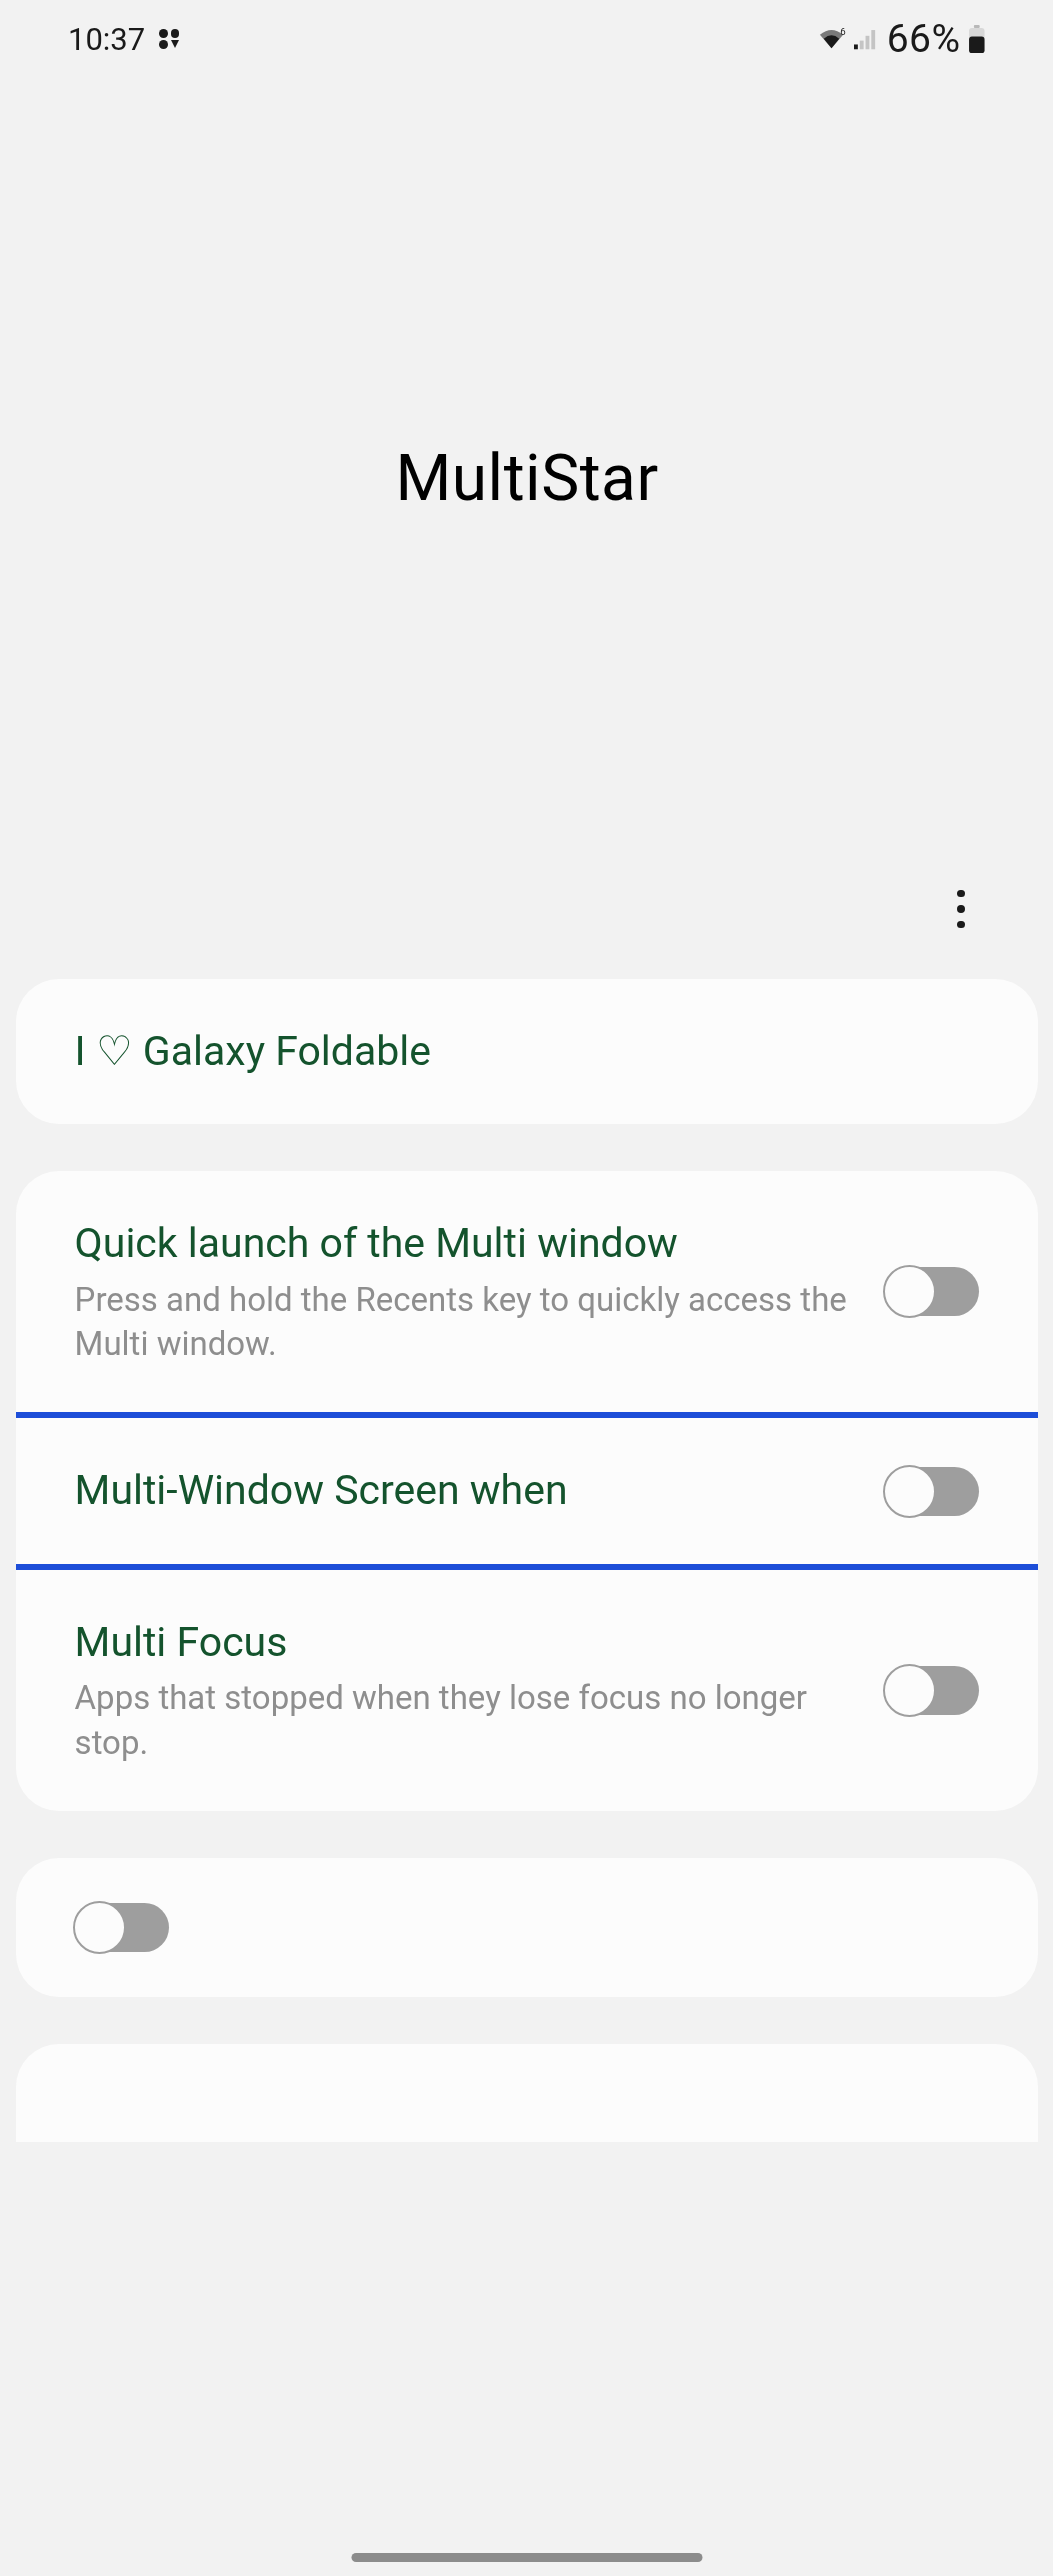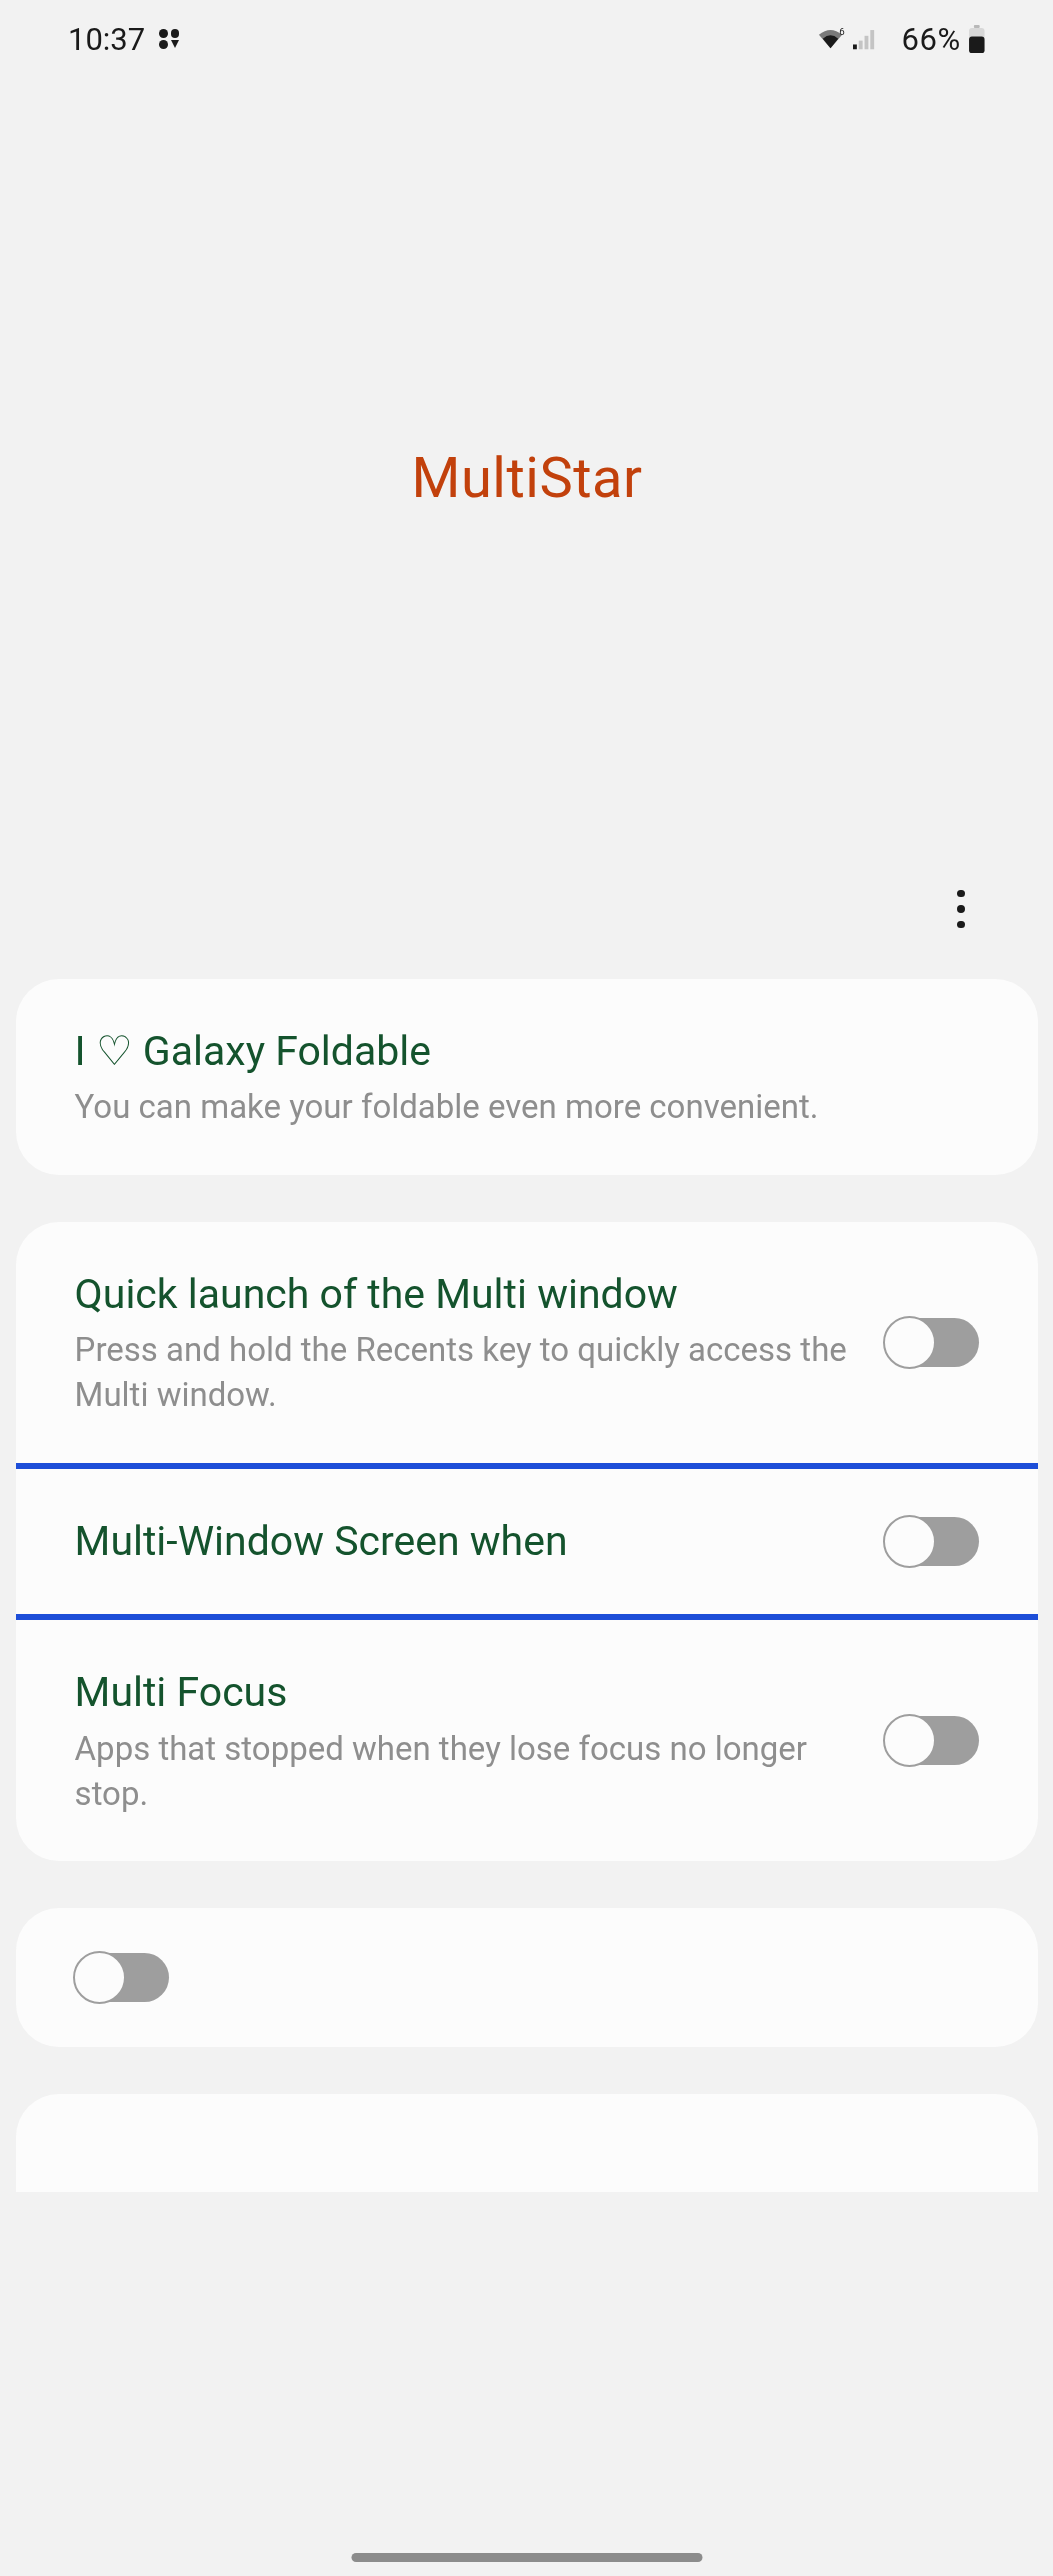--- a/index.html
+++ b/index.html
@@ -47,32 +47,32 @@
   .status-dots span:nth-child(4) {
     width: 0; height: 0; border-radius: 0;
     border-left: 4.9px solid transparent;
     border-right: 4.9px solid transparent;
     border-top: 8.8px solid #1a1a1a;
     background: none;
     margin-top: 0;
   }
 
   .wifi-icon svg, .signal-icon svg, .battery-icon svg { display: block; }
-  .battery-text { font-size: 31px; color: #1a1a1a; letter-spacing: 0.5px; margin-left: 16px; }
+  .battery-text { font-size: 39px; color: #1a1a1a; letter-spacing: 0.5px; }
 
   .hero {
     height: 800px;
     display: flex;
     align-items: center;
     justify-content: center;
   }
   .hero-title {
-    font-size: 56px;
-    font-weight: 400;
-    color: #c2410c;
+    font-size: 64px;
+    font-weight: 400;
+    color: #000000;
     letter-spacing: 0.5px;
   }
 
   .overflow-row {
     display: flex;
     justify-content: flex-end;
     padding: 0 62px 39px 0;
   }
   .overflow-btn {
     width: 62px; height: 62px;
@@ -226,21 +226,20 @@
     </div>
   </div>
 </div>
 
 <div class="content">
 
   <div class="card">
     <div class="row">
       <div class="row-text">
         <div class="row-title">I ♡ Galaxy Foldable</div>
-        <div class="row-sub">You can make your foldable even more convenient.</div>
       </div>
     </div>
   </div>
 
   <div class="card">
     <div class="row">
       <div class="row-text">
         <div class="row-title">Quick launch of the Multi window</div>
         <div class="row-sub">Press and hold the Recents key to quickly access the Multi window.</div>
       </div>

